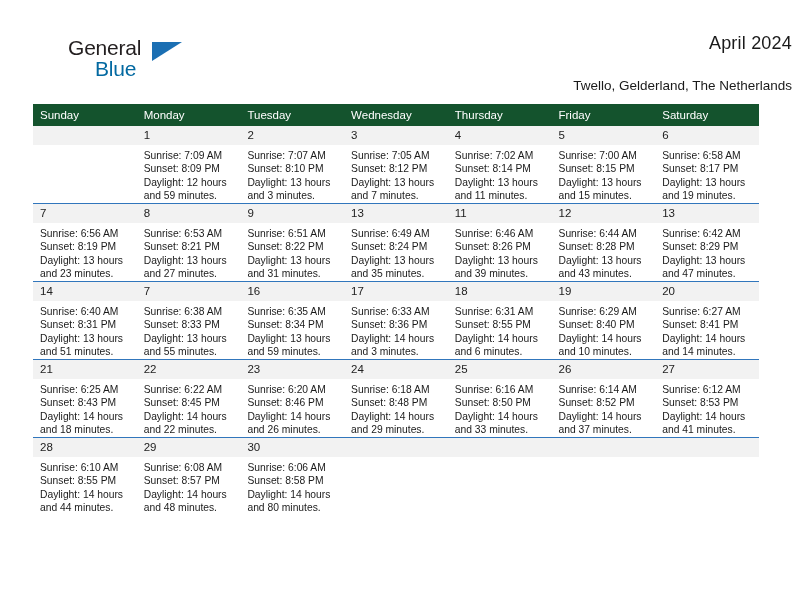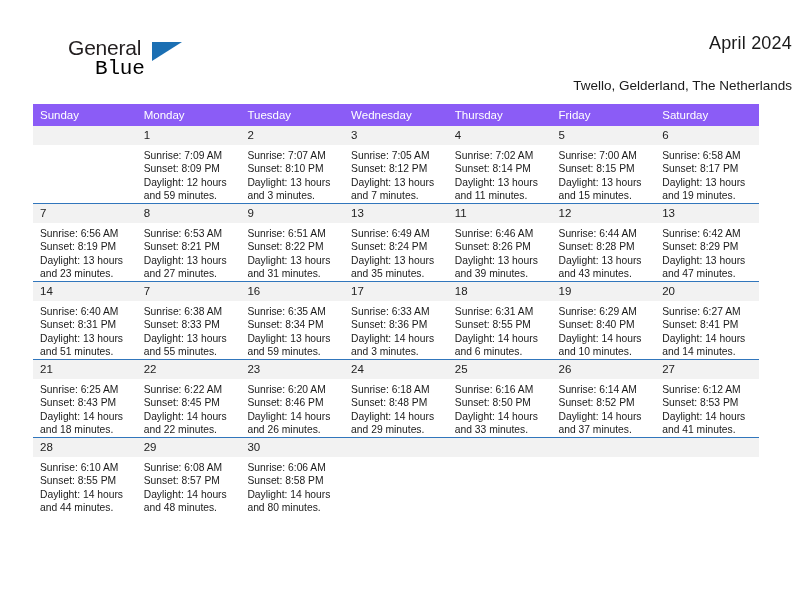--- a/index.html
+++ b/index.html
@@ -45,22 +45,22 @@
     letter-spacing: -0.2px;
     color: #231f20;
     font-family: "Liberation Sans", sans-serif;
   }
   .logo-blue {
     position: absolute;
     left: 27px;
     top: 21px;
     font-size: 21px;
     letter-spacing: -0.2px;
-    color: #000000;
-    font-family: Liberation Mono, monospace;
+    color: #0369a1;
+    font-family: Liberation Sans, sans-serif;
   }
   .logo-triangle {
     position: absolute;
     left: 84px;
     top: 6px;
     width: 0;
     height: 0;
     border-left: 30px solid #1b6fb3;
     border-bottom: 19px solid transparent;
   }
@@ -89,21 +89,21 @@
   
   .calendar {
     position: absolute;
     left: 33px;
     top: 104px;
     width: 726px;
     border-collapse: collapse;
     table-layout: fixed;
   }
   .calendar th {
-    background: #8b5cf6;
+    background: #14532d;
     color: #ffffff;
     font-size: 11.5px;
     font-weight: normal;
     text-align: left;
     padding: 5px 0 5px 7px;
     height: 11px;
     vertical-align: middle;
     border: 0;
   }
   .calendar td {

